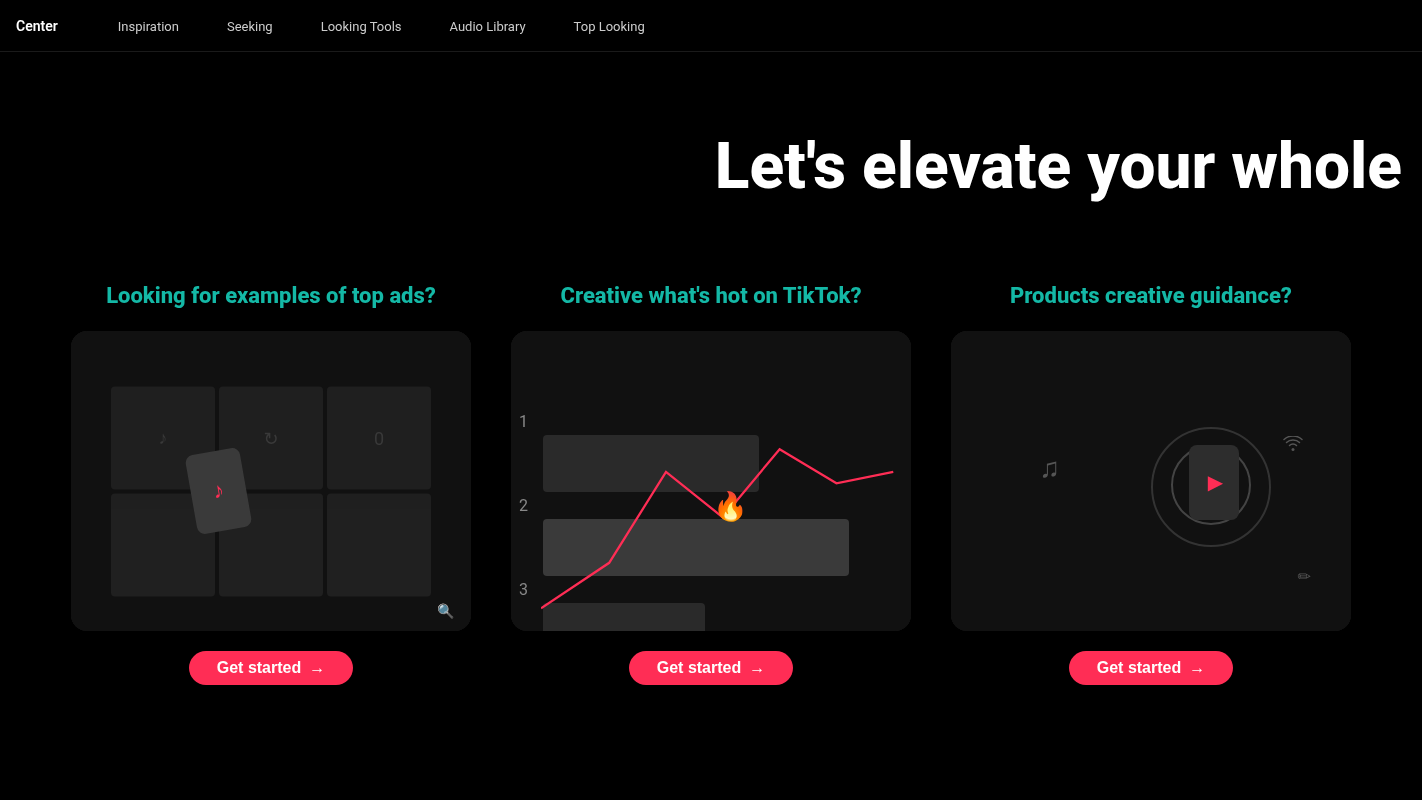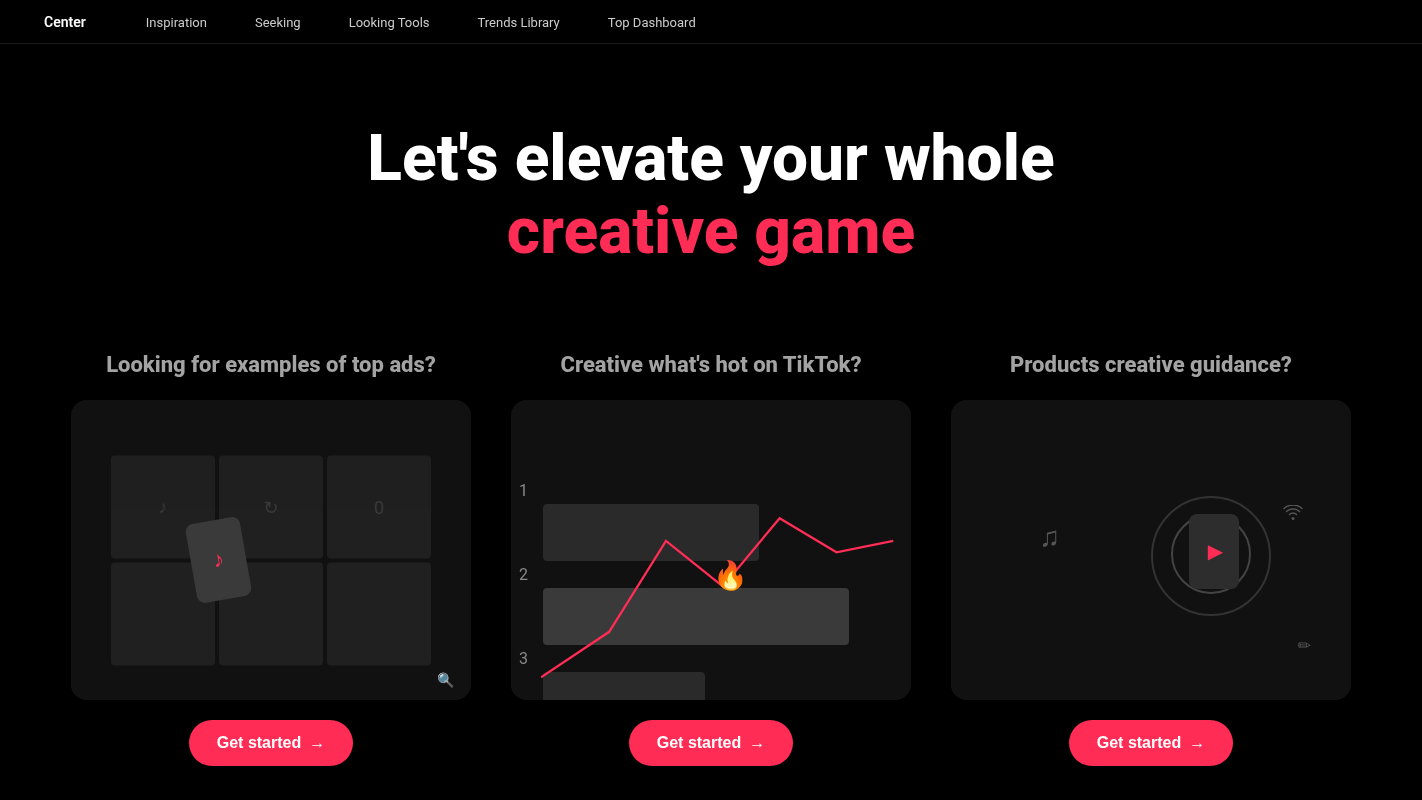--- a/index.html
+++ b/index.html
@@ -9,22 +9,22 @@
       color: #fff;
       font-family: -apple-system, BlinkMacSystemFont, 'Segoe UI', Roboto, sans-serif;
       min-height: 800px;
       overflow-x: hidden;
     }
 
     
     nav {
       display: flex;
       align-items: center;
-      padding: 0 44px;
-      height: 44px;
+      padding: 0 16px;
+      height: 52px;
       background: #000;
       border-bottom: 1px solid #1a1a1a;
     }
 
     .nav-brand {
       font-size: 14px;
       font-weight: 600;
       color: #fff;
       margin-right: 60px;
       white-space: nowrap;
@@ -40,22 +40,22 @@
       color: #ccc;
       text-decoration: none;
       font-size: 13px;
       font-weight: 400;
       white-space: nowrap;
       cursor: pointer;
     }
 
     
     .hero {
-      text-align: center;
-      padding: 80px 28px 60px;
+      text-align: right;
+      padding: 80px 20px 60px;
     }
 
     .hero-line1 {
       font-size: 64px;
       font-weight: 800;
       color: #fff;
       line-height: 1.1;
     }
 
     .hero-line2 {
@@ -80,21 +80,21 @@
       max-width: 400px;
       display: flex;
       flex-direction: column;
       align-items: center;
       gap: 20px;
     }
 
     .card-heading {
       font-size: 22px;
       font-weight: 800;
-      color: #a3a3a3;
+      color: #14b8a6;
       text-align: center;
       line-height: 1.3;
     }
 
     .card-visual {
       width: 100%;
       aspect-ratio: 4/3;
       background: #1a1a1a;
       border-radius: 16px;
       overflow: hidden;
@@ -322,21 +322,21 @@
       color: #555;
       font-size: 16px;
     }
 
     
     .cta-btn {
       background: #ff2d55;
       color: #fff;
       border: none;
       border-radius: 50px;
-      padding: 14px 28px;
+      padding: 8px 28px;
       font-size: 16px;
       font-weight: 600;
       cursor: pointer;
       display: flex;
       align-items: center;
       gap: 8px;
       white-space: nowrap;
       text-align: center;
     }
 
@@ -353,31 +353,30 @@
     <li>
       <a>Inspiration</a>
     </li>
     <li>
       <a>Seeking</a>
     </li>
     <li>
       <a>Looking Tools</a>
     </li>
     <li>
-      <a>Trends Library</a>
+      <a>Audio Library</a>
     </li>
     <li>
-      <a>Top Dashboard</a>
+      <a>Top Looking</a>
     </li>
   </ul>
 </nav>
 
 <section class="hero">
   <div class="hero-line1">Let's elevate your whole</div>
-  <div class="hero-line2">creative game</div>
 </section>
 
 <section class="cards-section">
 
   <div class="card-col">
     <div class="card-heading">Looking for examples of top ads?</div>
     <div class="card-visual">
       <span class="card-label">Top Ads Dashboard</span>
       <div class="card1-inner">
 

